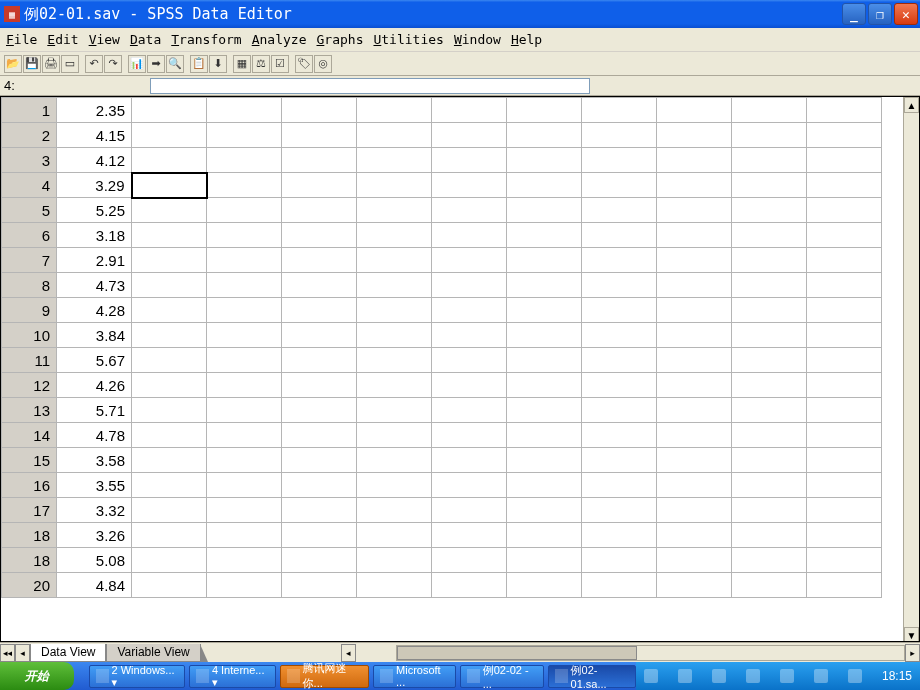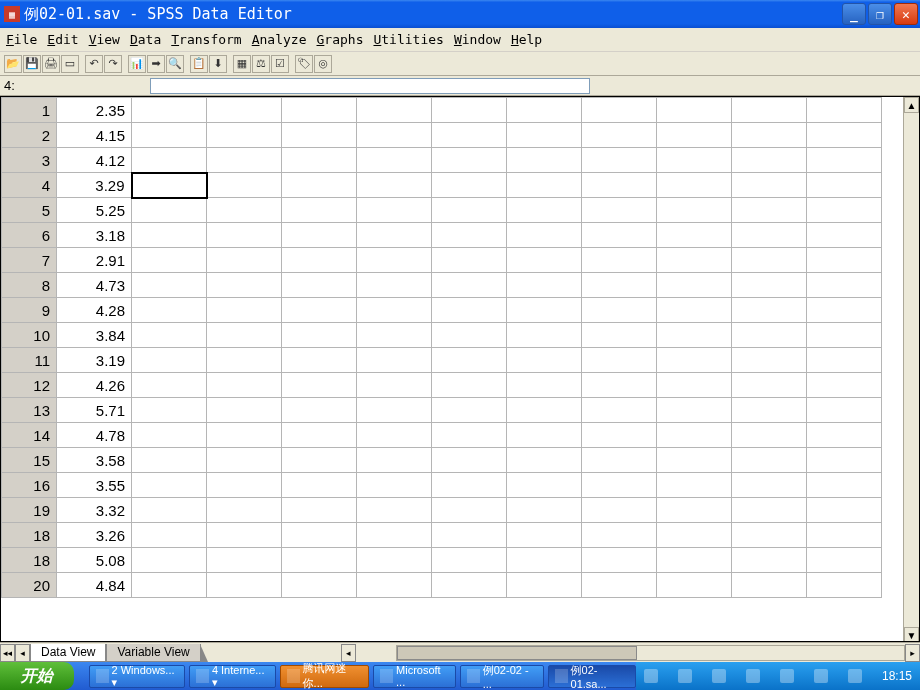--- a/index.html
+++ b/index.html
@@ -50,21 +50,21 @@
 .tab::after { content:''; position:absolute; right:-8px; top:0; width:0; height:0; border-top:18px solid transparent; border-left:8px solid #888; }
 .tabsrow .track { flex: 1; background: #ece9d8; margin-left: 40px; height: 16px; border: 1px solid #aca899; position: relative; }
 .tabsrow .thumb { position: absolute; left: 0; top: 0; width: 240px; height: 100%; background: #cdc8b8; border:1px solid #8a8a8a; }
 
 
 .statusbar { height: 22px; background: #ece9d8; border-top: 1px solid #fff; display: flex; align-items: center; font-family: "Lucida Console", monospace; font-size: 12px; }
 .statusbar .cell { border: 1px inset #bbb; padding: 1px 10px; height: 18px; }
 
 
 .taskbar { position: absolute; bottom: 0; left: 0; width: 920px; height: 28px; background: linear-gradient(to bottom, #3b87f0, #215bd0); display: flex; align-items: center; }
-.start { height: 28px; width: 78px; background: linear-gradient(to bottom, #5fbf3a, #2b8b11); color: #fff; font-style: italic; font-weight: bold; font-size: 16px; display:flex; align-items:center; justify-content:center; border-radius: 0 10px 10px 0; }
+.start { height: 28px; width: 78px; background: linear-gradient(to bottom, #5fbf3a, #2b8b11); color: #fff; font-style: italic; font-weight: bold; font-size: 12px; display:flex; align-items:center; justify-content:center; border-radius: 0 10px 10px 0; }
 .task { height: 23px; margin-left: 4px; padding: 0 6px; background: linear-gradient(to bottom,#419ef6,#2b6fd6); border: 1px solid #1a4aa8; color: #fff; font-size: 11px; display:flex; align-items:center; gap:3px; border-radius: 2px; }
 .task.active { background: linear-gradient(to bottom,#1a4aa8,#2b6fd6); }
 .task.orange { background: linear-gradient(to bottom,#f09030,#d06a10); border-color:#a04a00;}
 .task .ic { width:14px; height:14px; background:#fff3; display:inline-block; }
 .tray { margin-left: auto; height: 28px; background: linear-gradient(to bottom,#2aa0f0,#0a72c8); display:flex; align-items:center; padding: 0 8px; gap:20px; color:#fff; font-size:12px; }
 .tray .ti { width:14px; height:14px; background:#fff5; border-radius:2px; }
 </style>
 </head>
 <body>
 
@@ -257,21 +257,21 @@
           <td></td>
           <td></td>
           <td></td>
           <td></td>
           <td></td>
           <td></td>
           <td></td>
         </tr>
         <tr>
           <th class="rownum">11</th>
-          <td>3.19</td>
+          <td>5.67</td>
           <td></td>
           <td></td>
           <td></td>
           <td></td>
           <td></td>
           <td></td>
           <td></td>
           <td></td>
           <td></td>
           <td></td>
@@ -340,21 +340,21 @@
           <td></td>
           <td></td>
           <td></td>
           <td></td>
           <td></td>
           <td></td>
           <td></td>
           <td></td>
         </tr>
         <tr>
-          <th class="rownum">19</th>
+          <th class="rownum">17</th>
           <td>3.32</td>
           <td></td>
           <td></td>
           <td></td>
           <td></td>
           <td></td>
           <td></td>
           <td></td>
           <td></td>
           <td></td>

